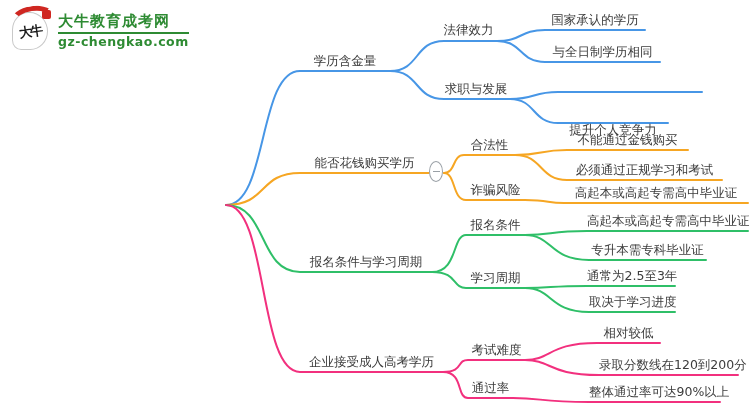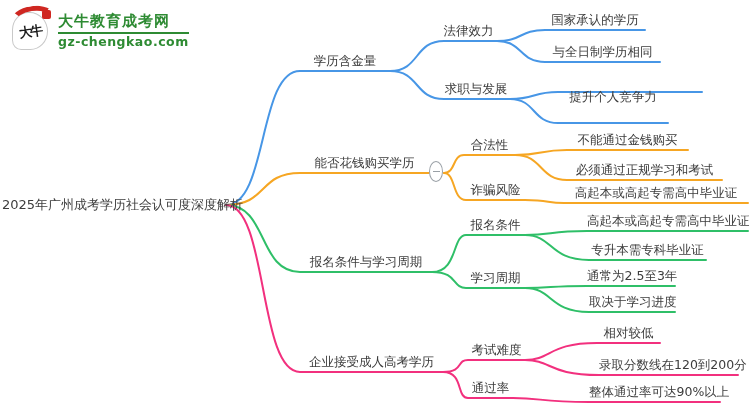--- a/index.html
+++ b/index.html
@@ -78,43 +78,42 @@
       <div class="seal"></div>
       <span class="bubble-text">大牛</span>
     </div>
     <div class="logo-text">
       <div class="site-name">大牛教育成考网</div>
       <div class="site-rule"></div>
       <div class="site-url">gz-chengkao.com</div>
     </div>
   </div>
 
-  <div class="node root" style="left:2px;top:196px;width:224px;">2025年广州成考学历社会认可度深度解析</div>
 
   <div class="node" style="left:300px;top:52px;width:90px;">学历含金量</div>
   <div class="node" style="left:300px;top:154px;width:129px;">能否花钱购买学历</div>
   <div class="node" style="left:300px;top:253px;width:132px;">报名条件与学习周期</div>
   <div class="node" style="left:300px;top:353px;width:143px;">企业接受成人高考学历</div>
 
   <div class="collapse">
       <div class="minus"></div>
     </div>
 
-  <div class="node" style="left:440px;top:22px;width:57px;">法律效力</div>
+  <div class="node" style="left:440px;top:22px;width:57px;font-family:Liberation Mono, monospace;">法律效力</div>
   <div class="node" style="left:442px;top:80px;width:68px;">求职与发展</div>
   <div class="node" style="left:464px;top:136px;width:51px;">合法性</div>
   <div class="node" style="left:466px;top:181px;width:59px;">诈骗风险</div>
   <div class="node" style="left:466px;top:216px;width:59px;">报名条件</div>
   <div class="node" style="left:466px;top:269px;width:59px;">学习周期</div>
   <div class="node" style="left:468px;top:341px;width:57px;">考试难度</div>
   <div class="node" style="left:468px;top:379px;width:45px;">通过率</div>
 
   <div class="node" style="left:545px;top:11px;width:100px;">国家承认的学历</div>
   <div class="node" style="left:545px;top:43px;width:115px;">与全日制学历相同</div>
-  <div class="node" style="left:558px;top:88px;width:110px;">提升个人竞争力</div>
+  <div class="node" style="left:558px;top:121px;width:110px;">提升个人竞争力</div>
   <div class="node" style="left:567px;top:131px;width:121px;">不能通过金钱购买</div>
   <div class="node" style="left:567px;top:161px;width:155px;">必须通过正规学习和考试</div>
   <div class="node" style="left:564px;top:184px;width:184px;">高起本或高起专需高中毕业证</div>
   <div class="node" style="left:587px;top:212px;width:161px;">高起本或高起专需高中毕业证</div>
   <div class="node" style="left:589px;top:241px;width:117px;">专升本需专科毕业证</div>
   <div class="node" style="left:587px;top:267px;width:88px;">通常为2.5至3年</div>
   <div class="node" style="left:589px;top:293px;width:86px;">取决于学习进度</div>
   <div class="node" style="left:597px;top:324px;width:63px;">相对较低</div>
   <div class="node" style="left:599px;top:356px;width:139px;">录取分数线在120到200分</div>
   <div class="node" style="left:589px;top:383px;width:131px;">整体通过率可达90%以上</div>

